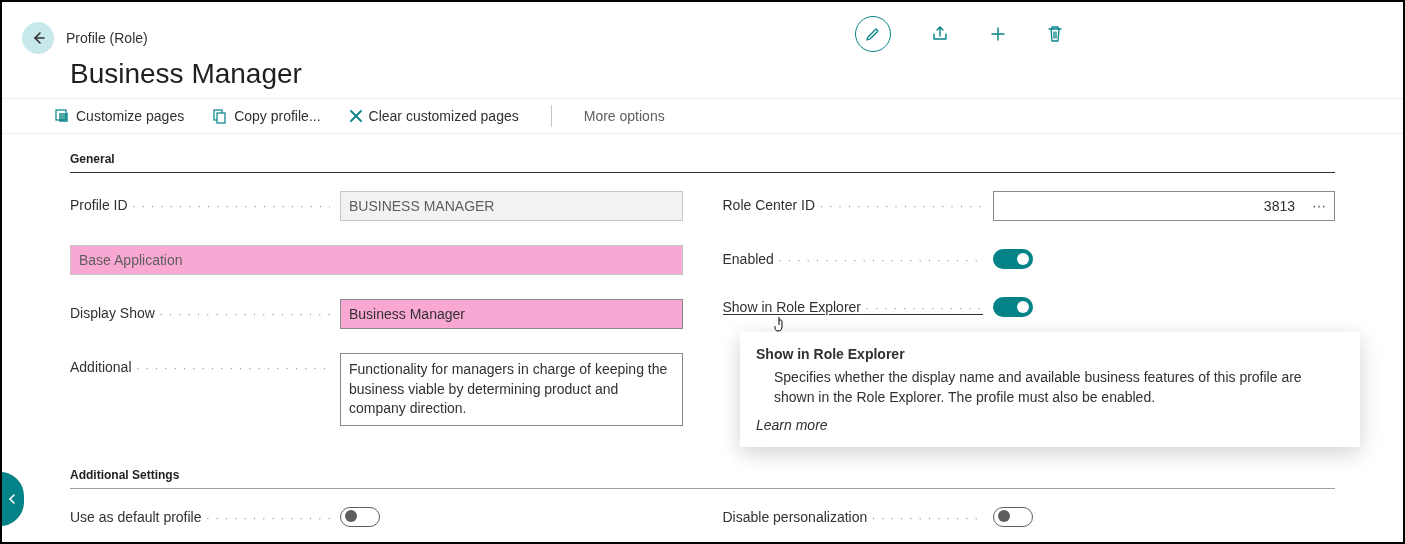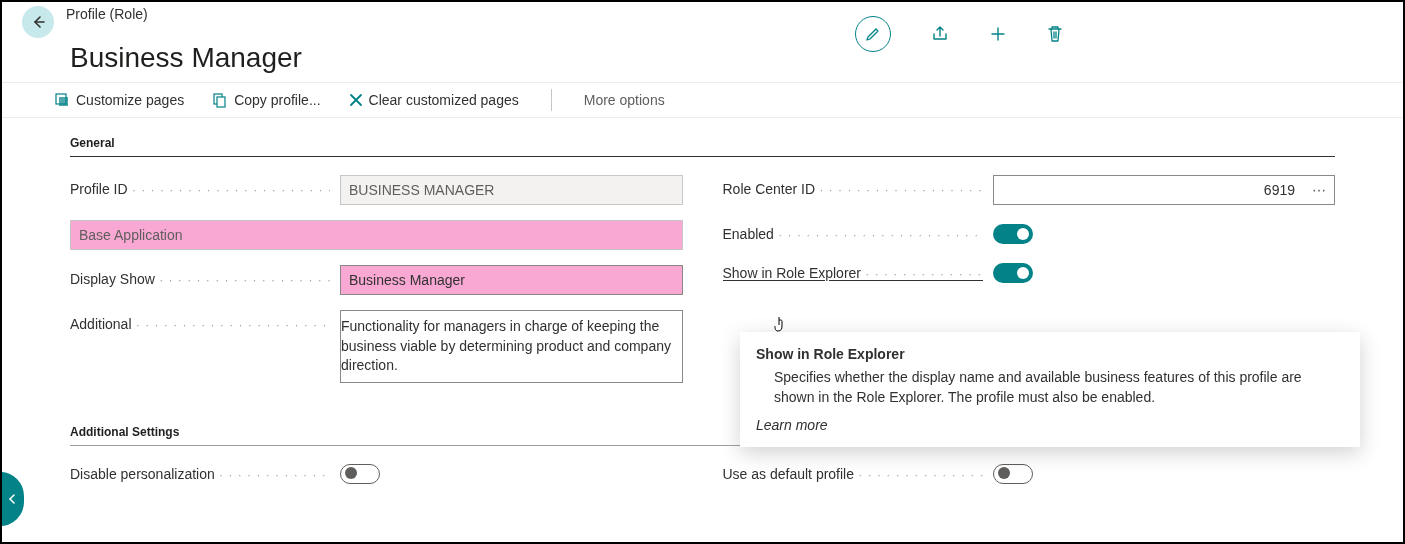--- a/index.html
+++ b/index.html
@@ -12,21 +12,22 @@
   }
   .page {
     border: 2px solid #000;
     width: 1405px;
     height: 544px;
     position: relative;
     overflow: hidden;
   }
   .header-row {
     display: flex;
-    padding: 4px 20px 4px 20px;
+    align-items: center;
+    padding: 20px 20px 4px 20px;
     gap: 12px;
   }
   .back-btn {
     width: 32px;
     height: 32px;
     border-radius: 50%;
     background: #c7e9ec;
     display: flex;
     align-items: center;
     justify-content: center;
@@ -114,21 +115,21 @@
   }
   .fields {
     display: flex;
     padding: 18px 68px 24px 68px;
     gap: 40px;
   }
   .col {
     flex: 1;
     display: flex;
     flex-direction: column;
-    gap: 15px;
+    gap: 24px;
   }
   .field-row {
     display: flex;
     align-items: flex-start;
     gap: 10px;
   }
   .field-label {
     width: 260px;
     position: relative;
     padding-top: 6px;
@@ -161,21 +162,21 @@
     color: #605e5c;
     border: 1px solid #c8c6c4;
   }
   .input.plain {
     border: 1px solid #c8c6c4;
     color: #605e5c;
   }
   .textarea {
     flex: 1;
     border: 1px solid #8a8886;
-    padding: 6px 0;
+    padding: 6px 8px;
     font-size: 14px;
     line-height: 1.4;
     min-height: 62px;
   }
   .lookup {
     flex: 1;
     display: flex;
     border: 1px solid #8a8886;
     align-items: center;
     height: 30px;
@@ -357,21 +358,21 @@
       <div class="field-row">
         <div class="field-label">Additional</div>
         <div class="textarea">Functionality for managers in charge of keeping the business viable by determining product and company direction.</div>
       </div>
     </div>
 
     <div class="col">
       <div class="field-row">
         <div class="field-label">Role Center ID</div>
         <div class="lookup">
-          <div class="val">6919</div>
+          <div class="val">3813</div>
           <div class="ellipsis">⋯</div>
         </div>
       </div>
       <div class="field-row">
         <div class="field-label">Enabled</div>
         <div class="toggle on">
             <div class="knob"></div>
           </div>
       </div>
       <div class="field-row">
@@ -382,34 +383,34 @@
       </div>
     </div>
   </div>
 
   <div class="section-heading">Additional Settings</div>
   <hr class="thin-rule">
 
   <div class="fields" style="padding-top:14px">
     <div class="col">
       <div class="field-row">
+        <div class="field-label">Use as default profile</div>
+        <div class="toggle off">
+            <div class="knob"></div>
+          </div>
+      </div>
+    </div>
+    <div class="col">
+      <div class="field-row">
         <div class="field-label">Disable personalization</div>
         <div class="toggle off">
             <div class="knob"></div>
           </div>
       </div>
     </div>
-    <div class="col">
-      <div class="field-row">
-        <div class="field-label">Use as default profile</div>
-        <div class="toggle off">
-            <div class="knob"></div>
-          </div>
-      </div>
-    </div>
   </div>
 
   <div class="tooltip">
     <div class="tt-title">Show in Role Explorer</div>
     <div class="tt-body">Specifies whether the display name and available business features of this profile are shown in the Role Explorer. The profile must also be enabled.</div>
     <div class="tt-learn">Learn more</div>
   </div>
 
   <div class="cursor-ptr">
     <svg width="16" height="18" viewBox="0 0 16 18">

